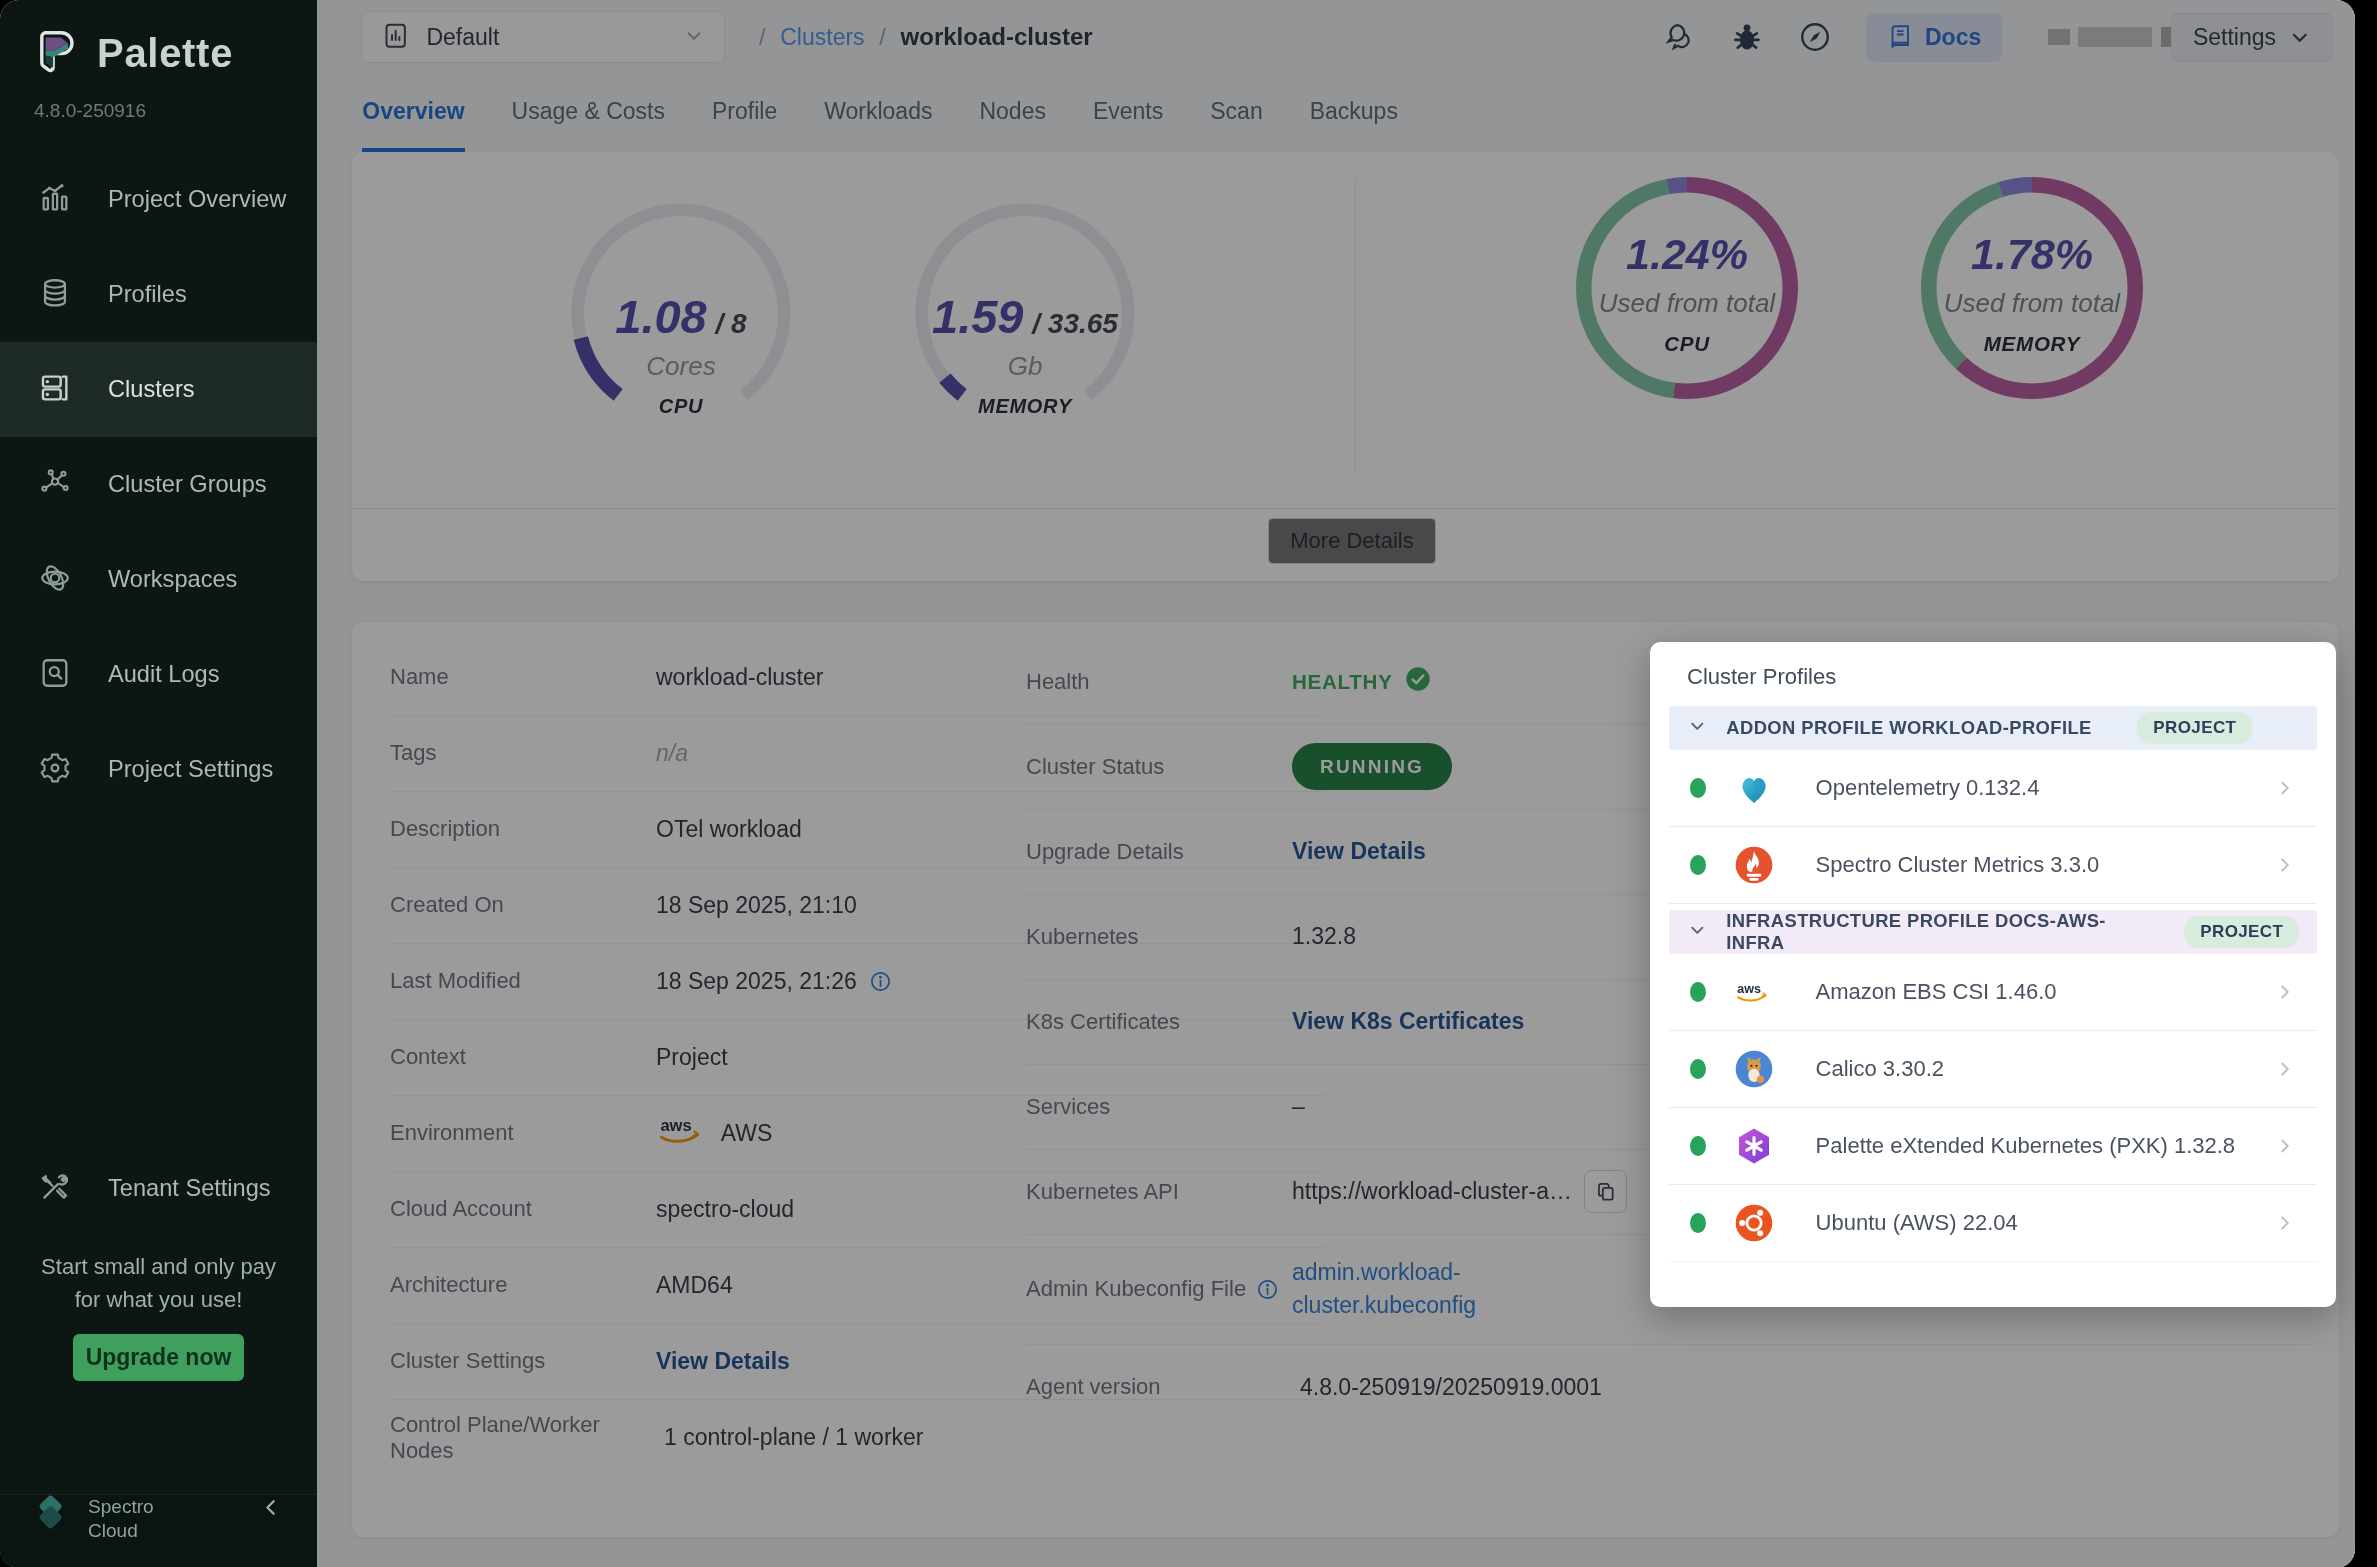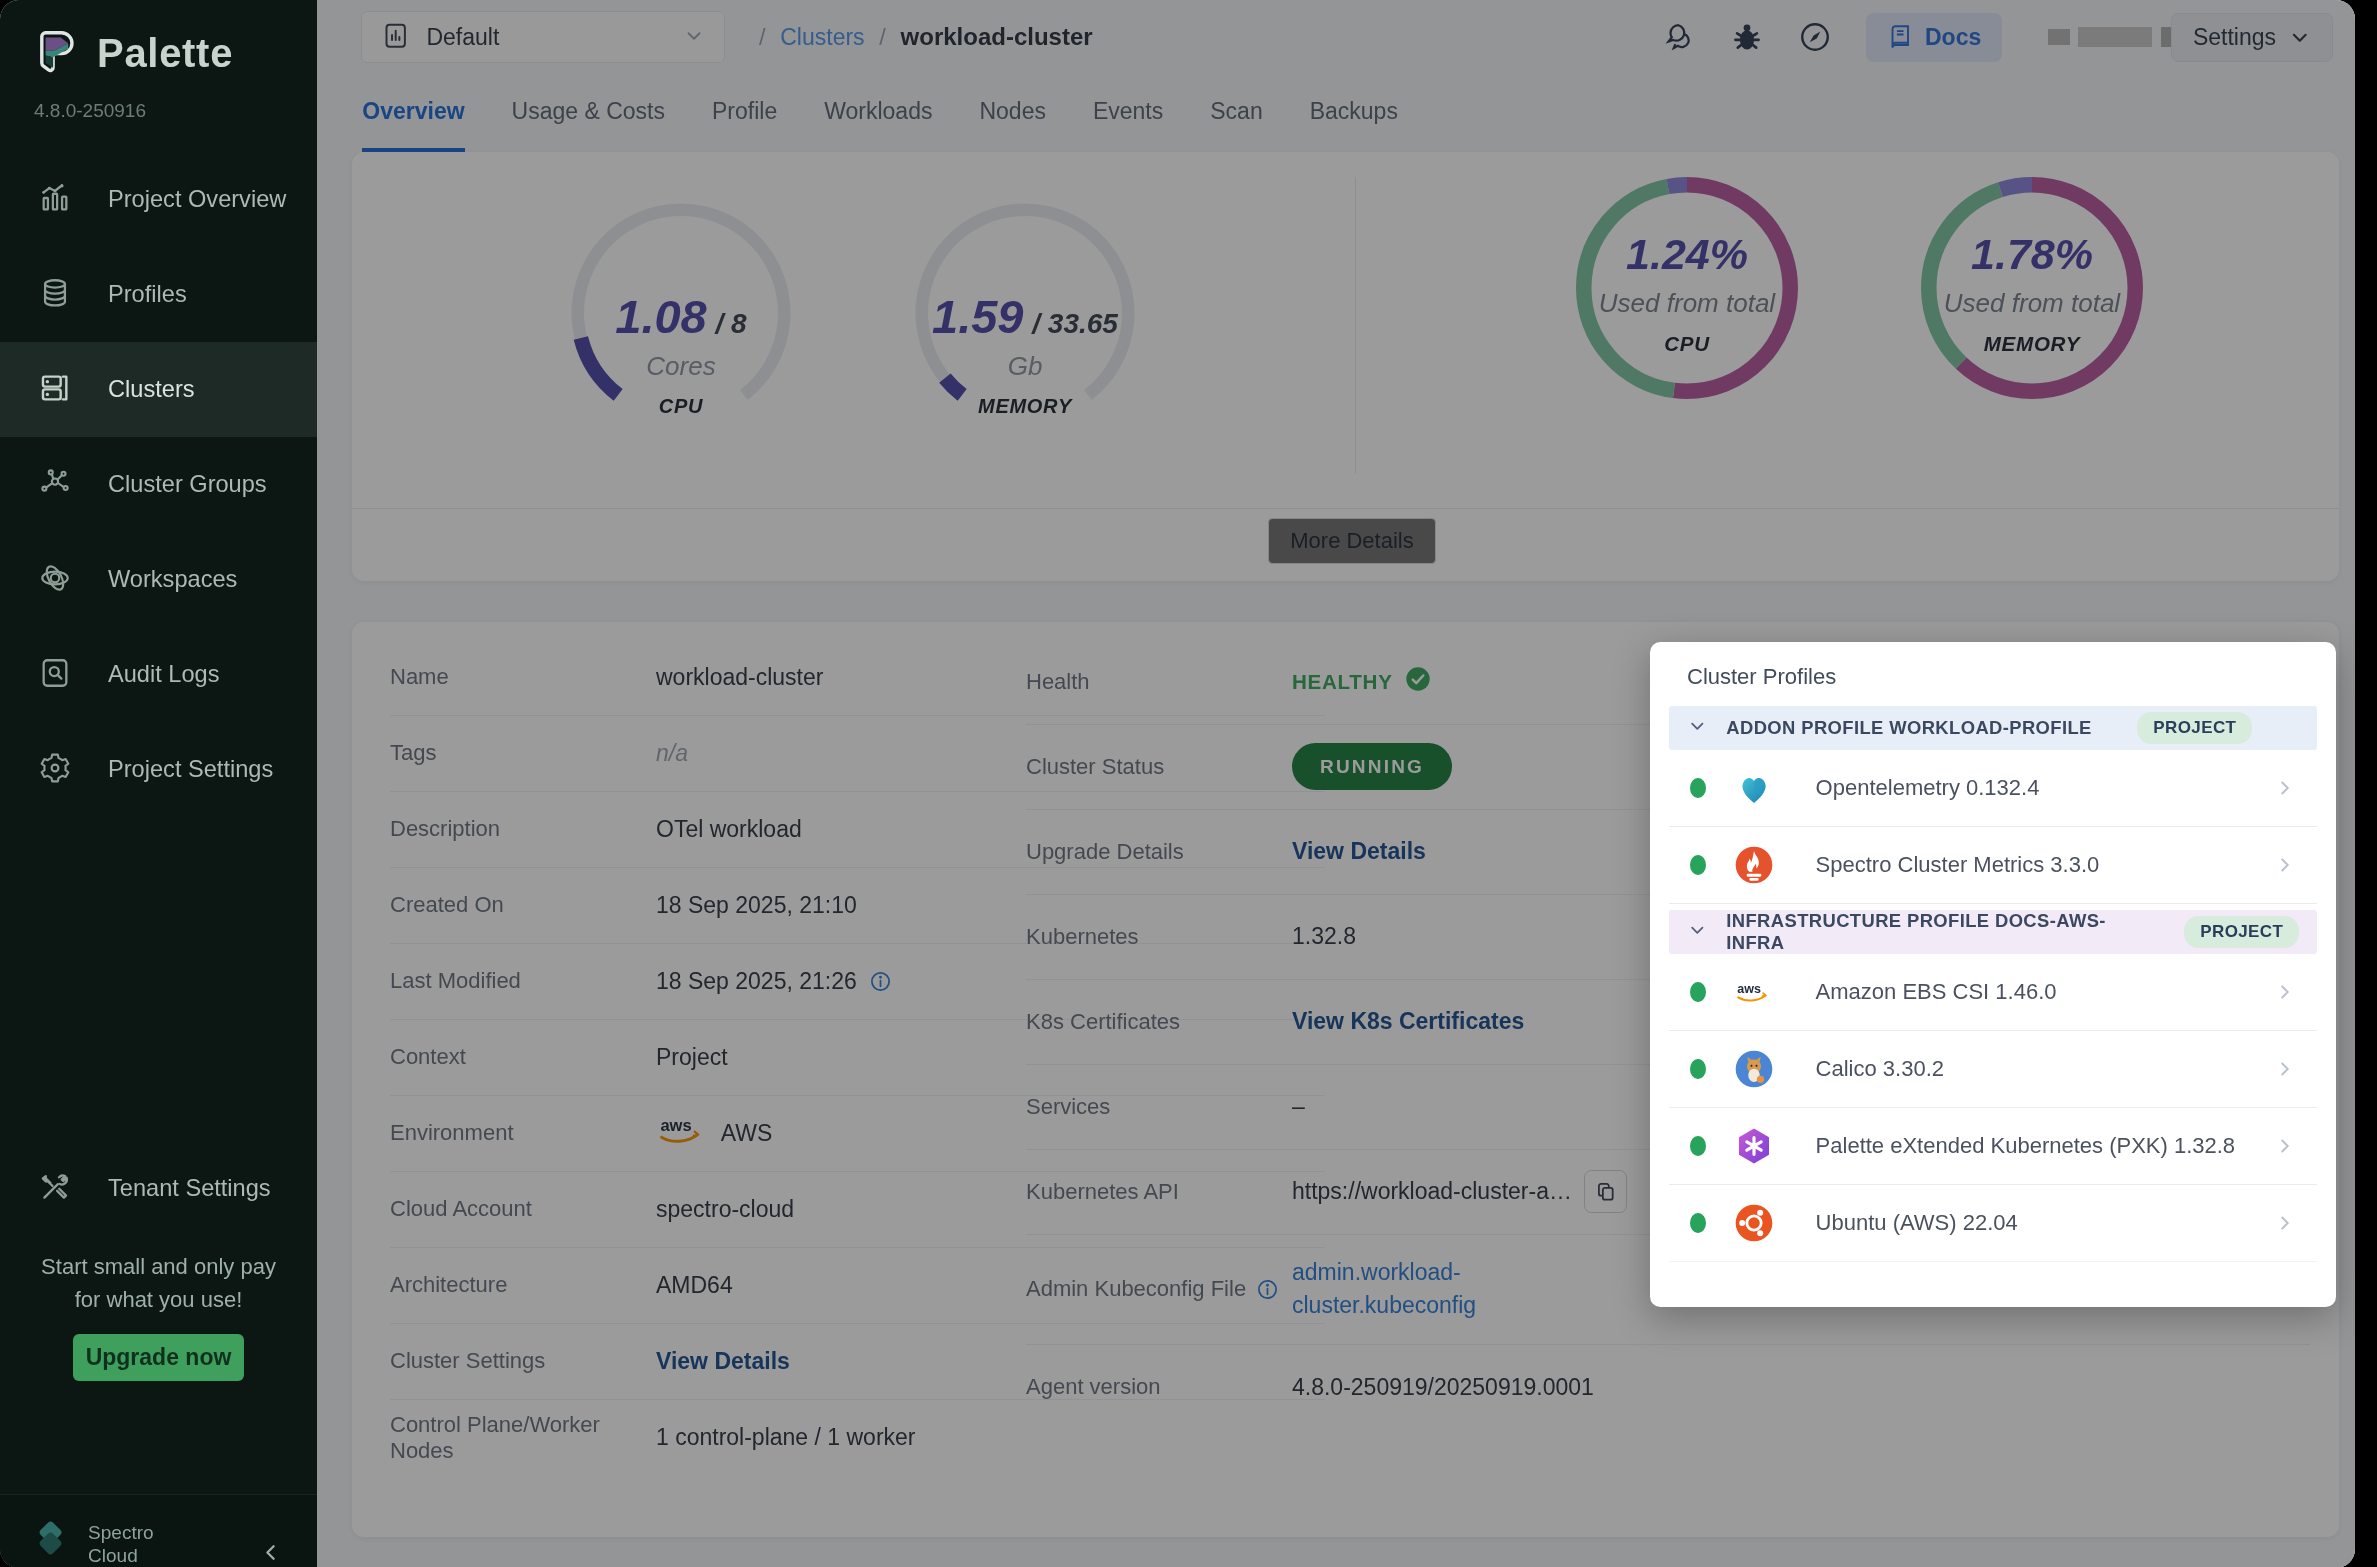--- a/index.html
+++ b/index.html
@@ -16,21 +16,21 @@
   nav { margin-top:29.4px; }
   .nav-item { height:95px; display:flex; align-items:center; gap:36px; padding-left:38px; cursor:pointer; }
   .nav-item .icon svg { width:34px; height:34px; color:#8e9e97; }
   .nav-label { font-size:23.6px; color:#aeb9b3; }
   .nav-item.active { background:#1d2a26; }
   .nav-item.active .nav-label { color:#dbe3df; }
   .nav-item.active .icon svg { color:#c6d1cb; }
   .tenant-wrap { margin-top:324px; }
   .promo { margin-top:14.7px; text-align:center; font-size:22px; line-height:1.5; color:#9fb0a8; }
   .upgrade-btn { display:block; margin:17.7px auto 0 auto; width:171px; height:47px; background:#3f9f5c; border:none; border-radius:5.9px; font-family:inherit; font-size:23px; font-weight:600; color:#10301e; cursor:pointer; }
-  .side-foot { position:absolute; left:0; right:0; bottom:0; height:74px; background:#0a1411; border-top:0.7px solid rgba(255,255,255,0.07); display:flex; align-items:flex-end; padding:0 34px 0 29.4px; gap:14.7px; }
+  .side-foot { position:absolute; left:0; right:0; bottom:0; height:74px; background:#0a1411; border-top:0.7px solid rgba(255,255,255,0.07); display:flex; align-items:flex-start; padding:0 34px 0 29.4px; gap:14.7px; }
   .side-foot .icon svg { width:44px; height:44px; }
   .foot-name { font-size:19px; color:#8fa39b; line-height:1.25; }
   .collapse { margin-left:auto; cursor:pointer; }
   .collapse svg { width:25px; height:25px; color:#9fb0a8; }
 
   
   .main { position:relative; flex:1; background:#f3f5f7; }
   .backdrop { position:absolute; inset:0; background:rgba(17,17,17,0.42); z-index:10; }
 
   .topbar { position:absolute; left:0; top:0; right:0; height:74px; z-index:2; }
@@ -77,21 +77,21 @@
   .d-caption { position:absolute; top:118px; width:100%; text-align:center; font-size:26px; color:#77808d; }
   .d-label { position:absolute; top:162px; width:100%; text-align:center; font-size:20.6px; font-weight:700; color:#1f2733; letter-spacing:0.7px; }
   .more-btn { position:absolute; left:916px; top:366px; width:168px; height:46px; background:#737373; border:0.7px solid #d8dce1; border-radius:4.4px; font-family:inherit; font-size:22px; color:#1f2937; cursor:pointer; }
 
   .card-details { left:35px; top:622px; width:1987px; height:915px; }
   .col { position:absolute; top:17.7px; }
   .col-left { left:38px; width:935px; }
   .col-right { left:674px; width:1284px; }
   .drow { display:grid; grid-template-columns:266px 1fr; align-items:center; min-height:76px; border-bottom:0.7px solid #eef0f2; }
   .col-right .drow { min-height:85px; }
-  .drow:last-child { border-bottom:none; }
+  .drow:last-child { border-bottom:none;gap:8px; }
   .drow.tall { min-height:110px; }
   .dlabel { font-size:22px; color:#6a7380; display:flex; align-items:center; gap:10.3px; }
   .dvalue { font-size:23px; color:#2f3642; display:flex; align-items:center; gap:11.8px; }
   .dvalue.muted { color:#9ca3af; font-style:italic; }
   .dvalue .link { color:#1d4f8f; font-weight:700; cursor:pointer; }
   .link2 { color:#2e7cd6; font-size:23px; line-height:1.45; cursor:pointer; }
   .health-text { color:#3aa55a; font-weight:700; font-size:20.6px; letter-spacing:0.7px; }
   .icon.check svg { width:28px; height:28px; }
   .pill { background:#1e7e3e; color:#fff; font-size:19px; font-weight:600; letter-spacing:2.2px; padding:12.5px 28px; border-radius:25px; cursor:default; }
   .icon.info { display:flex; }

